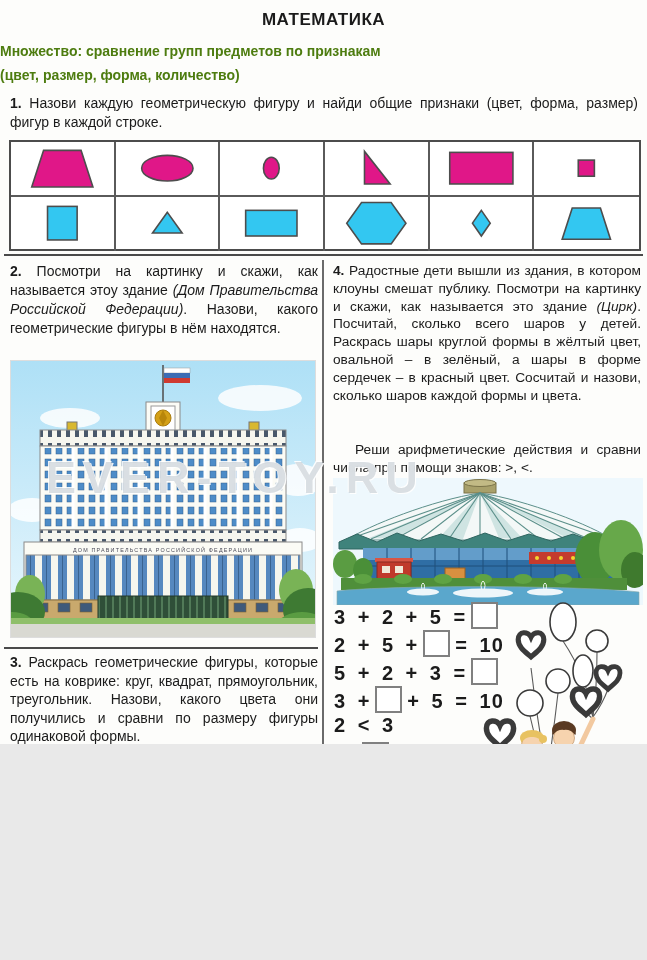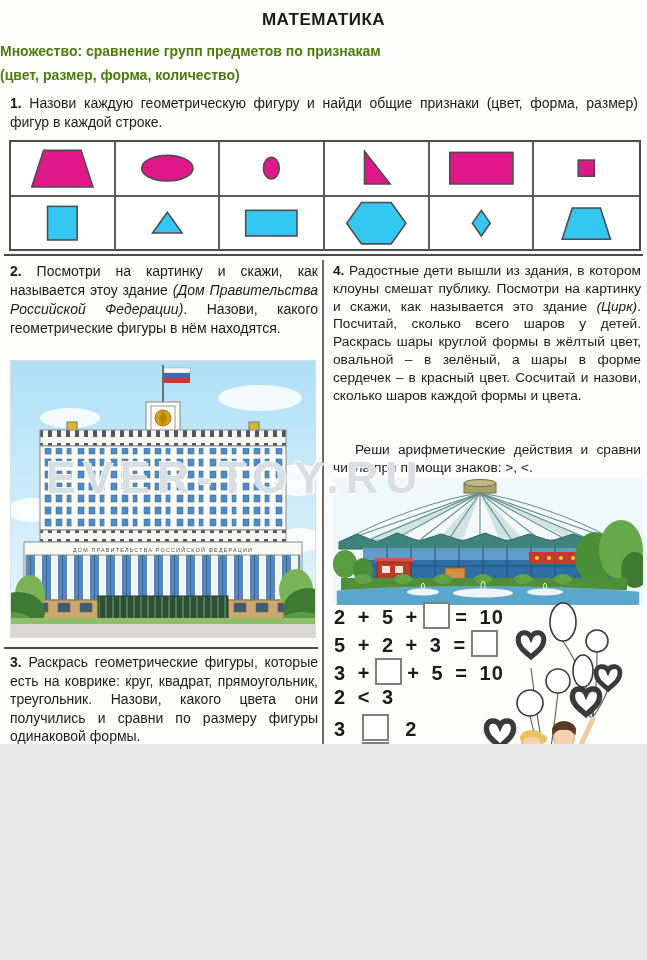--- a/index.html
+++ b/index.html
@@ -312,20 +312,21 @@
       <ellipse cx="150" cy="115" rx="30" ry="4.5"></ellipse>
         <ellipse cx="90" cy="114" rx="16" ry="3.5"></ellipse>
         <ellipse cx="212" cy="114" rx="18" ry="3.5"></ellipse>
       <path d="M150,115 q-4,-9 0,-12 q4,3 0,12" stroke="#fff" fill="none"></path>
       <path d="M90,114 q-3,-7 0,-9 q3,2 0,9" stroke="#fff" fill="none"></path>
       <path d="M212,114 q-3,-7 0,-9 q3,2 0,9" stroke="#fff" fill="none"></path>
     </g>
   </svg>
 
   <div class="abs eqcol">
+    <div class="eq-row"><span>3 + 2 + 5 =</span><span class="eq-box"></span></div>
     <div class="eq-row"><span>2 + 5 +</span><span class="eq-box"></span><span>= 10</span></div>
     <div class="eq-row"><span>5 + 2 + 3 =</span><span class="eq-box"></span></div>
     <div class="eq-row"><span>3 +</span><span class="eq-box"></span><span>+ 5 = 10</span></div>
     <div class="eq-row"><span>2 &lt; 3</span></div>
     <div class="eq-row cmp"><span>3</span><span class="eq-box"></span><span>2</span></div>
     <div class="eq-row cmp"><span>3</span><span class="eq-box"></span><span>5</span></div>
     <div class="eq-row cmp"><span>5</span><span class="eq-box"></span><span>3</span></div>
   </div>
 
   <svg class="abs" style="top:597px;left:437px;" width="208" height="233" viewBox="0 0 208 233">

